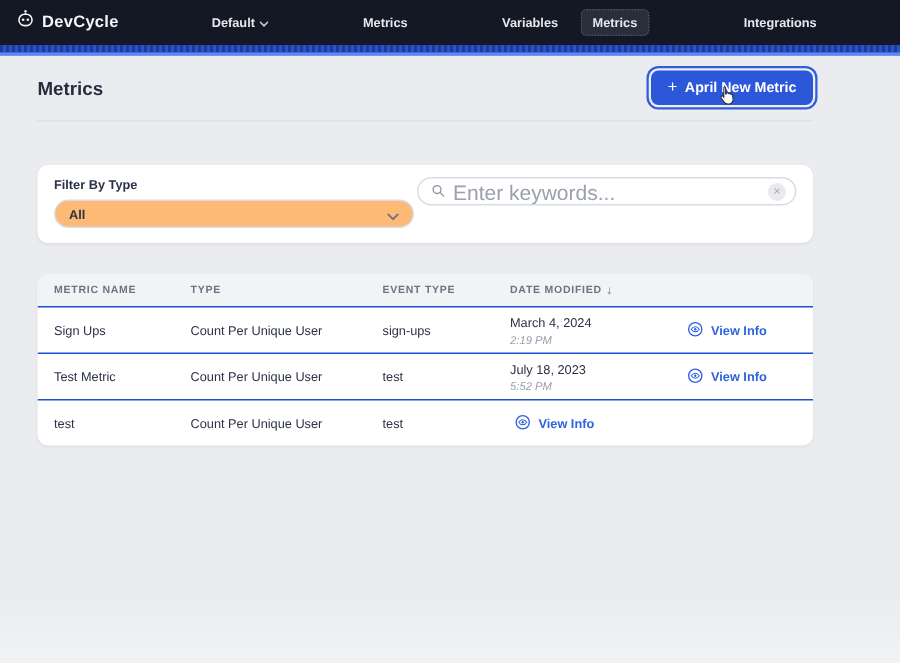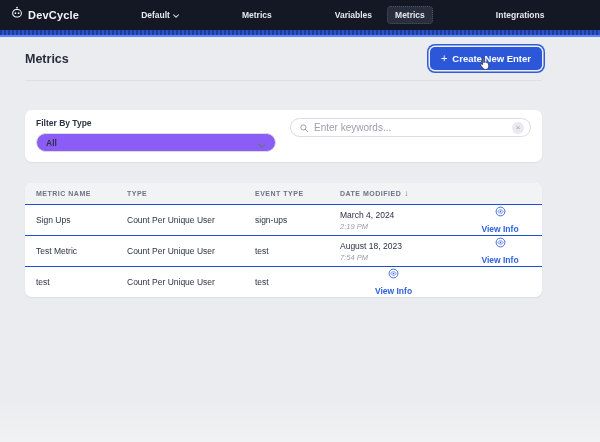--- a/index.html
+++ b/index.html
@@ -58,36 +58,36 @@
     font-family:"Liberation Sans", sans-serif; position:relative;
   }
   .plus-glyph { font-size:11px; font-weight:400; line-height:1; }
   .divider { width:517px; margin-left:25px; height:1px; background:#dee0e4; }
 
   .cursor-overlay { position:absolute; left:479px; top:57px; z-index:20; pointer-events:none; }
 
   
   .filter-card {
     width:517px; margin:29px 0 0 25px; background:#fff; border-radius:7px;
-    box-shadow:0 1px 2px rgba(20,24,36,.06); padding:8px 11px 10px; display:flex; gap:14px;
+    box-shadow:0 1px 2px rgba(20,24,36,.06); padding:8px 11px 10px; display:flex; gap:2px;
   }
   .field-label { font-size:8.5px; font-weight:600; color:#2b3245; margin-bottom:5px; }
   .filter-col { width:240px; }
   .search-col { flex:1; }
   .select-box {
-    height:19px; border:1px solid #d9dce1; border-radius:10px; background:#8b5cf6;
+    height:19px; border:1px solid #d9dce1; border-radius:10px; background:#fdba74;
     display:flex; align-items:center; padding:0 9px; cursor:pointer; color:#2b3245;
   }
   .select-value { font-size:8.5px; font-weight:600; flex:1; }
   .search-box {
     height:19px; border:1px solid #d9dce1; border-radius:10px; background:#fff;
     display:flex; align-items:center; padding:0 6px 0 8px; gap:5px;
   }
   .search-input {
-    border:none; outline:none; flex:1; font-size:10px; color:#2b3245;
+    border:none; outline:none; flex:1; font-size:14px; color:#2b3245;
     font-family:"Liberation Sans", sans-serif; background:transparent; min-width:0;
   }
   .search-input::placeholder { color:#9aa1ac; }
   .clear-btn {
     width:12px; height:12px; border-radius:50%; background:#e8eaee; color:#a0a6b1;
     font-size:8px; line-height:11px; text-align:center; cursor:pointer; flex:none;
   }
 
   
   .table-card {
@@ -100,21 +100,21 @@
     font-size:7px; font-weight:700; letter-spacing:.5px; text-transform:uppercase;
     color:#6d7384; padding-left:11px; cursor:pointer; display:flex; align-items:center; gap:3px;
   }
   .sort-arrow { font-size:8px; color:#6d7384; }
   .t-row { height:31px; border-top:1px solid #1d4ed8; }
   .td { font-size:8.5px; color:#2b3245; padding-left:11px; }
   .td-date .d1 { font-size:8.5px; color:#2b3245; }
   .td-date .d2 { font-size:7.5px; color:#9aa0ab; margin-top:2px;font-style:italic; }
   .view-info {
     display:flex; align-items:center; gap:5px; color:#2f62e0; font-size:8.5px;
-    font-weight:600; cursor:pointer; padding-left:14px; text-decoration:none;flex-direction:column;
+    font-weight:600; cursor:pointer; padding-left:14px; text-decoration:none;
   }
 </style>
 </head>
 <body>
 
 <div class="page">
 
   <div class="topnav">
     <div class="brand">
       <span>
@@ -183,21 +183,21 @@
       <div class="avatar"></div>
     </div>
   </div>
 
   <div class="progress-strip"></div>
 
   <div class="page-head">
     <div class="page-title">Metrics</div>
     <button class="create-btn">
       <span class="plus-glyph">+</span>
-      <span>Create New Enter</span>
+      <span>April New Metric</span>
     </button>
   </div>
   <div class="divider"></div>
 
   <div class="cursor-overlay">
     <svg width="11" height="14" viewBox="0 0 20 26">
       <path d="M7 1.5c.9 0 1.6.7 1.6 1.6v7.2l.9-.1c.2-.9 1-1.4 1.8-1.3.7.1 1.2.6 1.4 1.2.9-.4 2-.1 2.4.8.9-.2 1.9.3 2.1 1.4l.6 4c.4 3-1.3 6.2-4.6 6.6-2.7.4-5-.2-6.5-2.4l-3.6-5c-.6-.8-.4-1.8.3-2.3.7-.5 1.6-.4 2.2.3l.8 1V3.1c0-.9.7-1.6 1.6-1.6z" fill="#ffffff" stroke="#2a2a2a" stroke-width="1.3"></path>
     </svg>
   </div>
 
@@ -257,22 +257,22 @@
         </span>
         <span>View Info</span>
       </a>
     </div>
 
     <div class="t-grid t-row">
       <div class="td">Test Metric</div>
       <div class="td">Count Per Unique User</div>
       <div class="td">test</div>
       <div class="td td-date">
-        <div class="d1">August 18, 2023</div>
-        <div class="d2">7:54 PM</div>
+        <div class="d1">July 18, 2023</div>
+        <div class="d2">5:52 PM</div>
       </div>
       <a class="view-info">
         <span>
           <svg width="11" height="11" viewBox="0 0 18 18">
               <circle cx="9" cy="9" r="7.2" fill="none" stroke="#2f62e0" stroke-width="1.5"></circle>
               <path d="M4.6 9c1.2-1.9 2.6-2.8 4.4-2.8S12.2 7.1 13.4 9c-1.2 1.9-2.6 2.8-4.4 2.8S5.8 10.9 4.6 9z" fill="none" stroke="#2f62e0" stroke-width="1.1"></path>
               <circle cx="9" cy="9" r="1.3" fill="#2f62e0"></circle>
             </svg>
         </span>
         <span>View Info</span>

